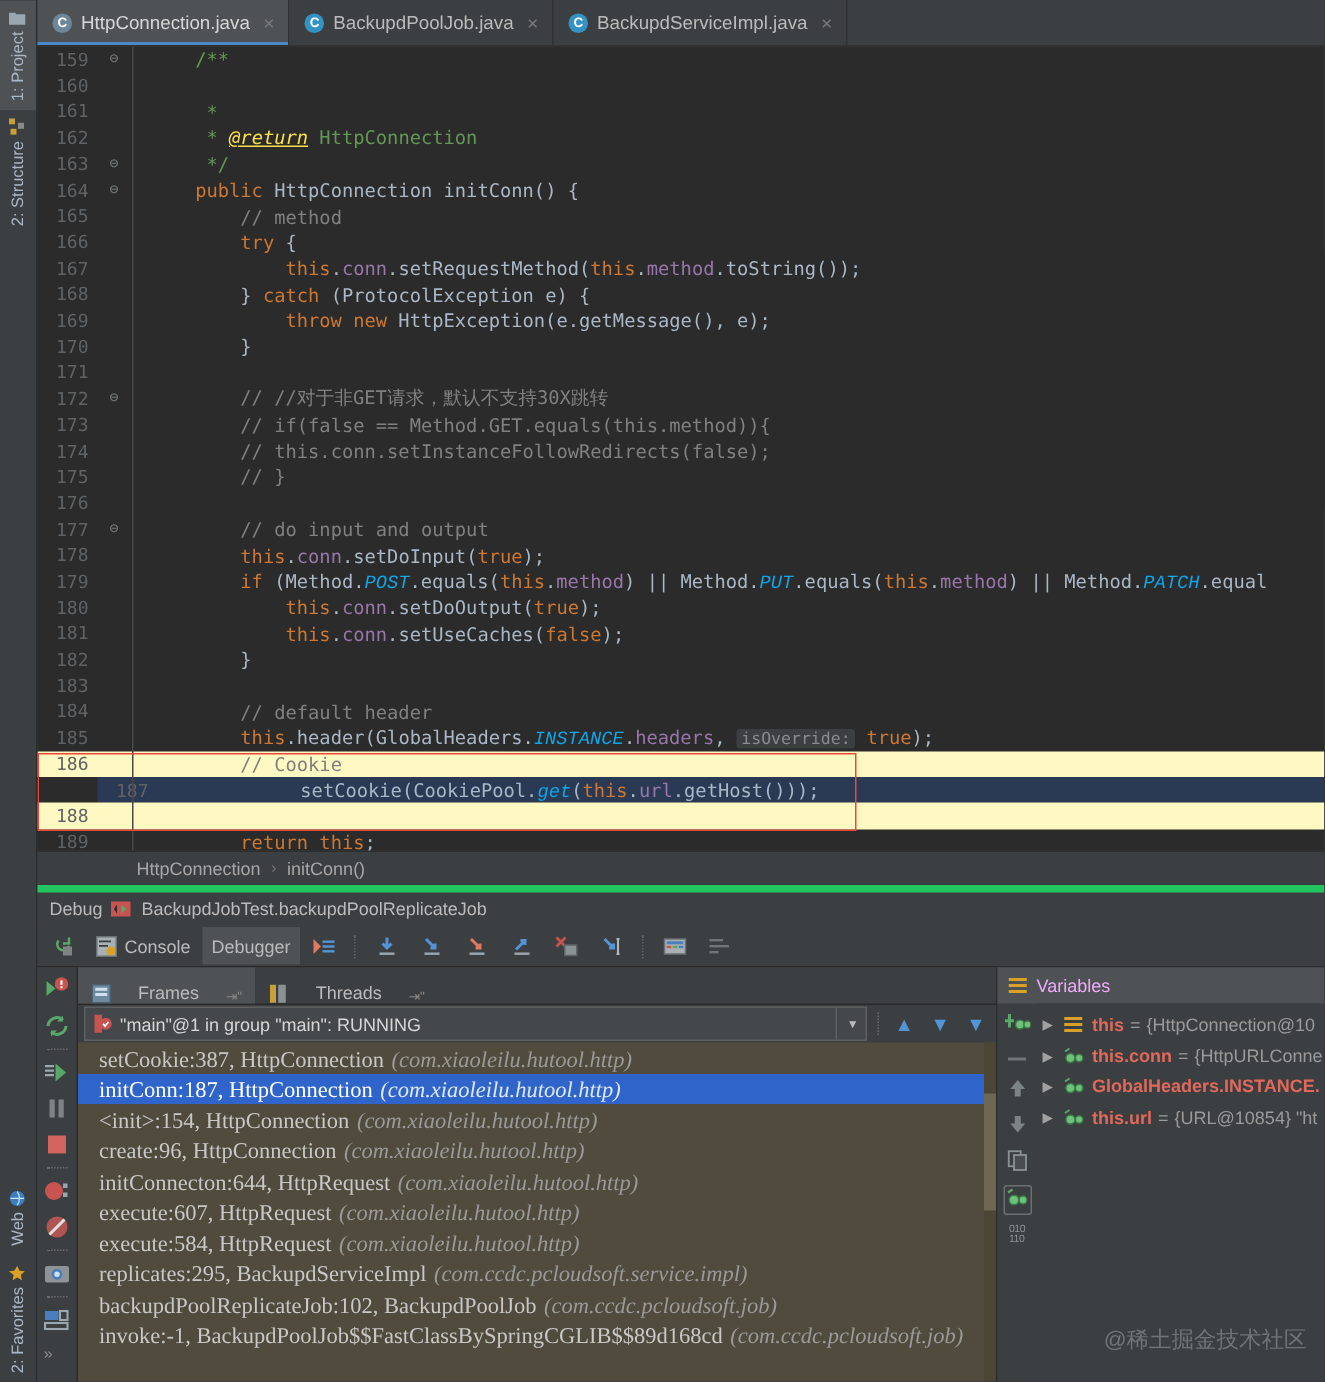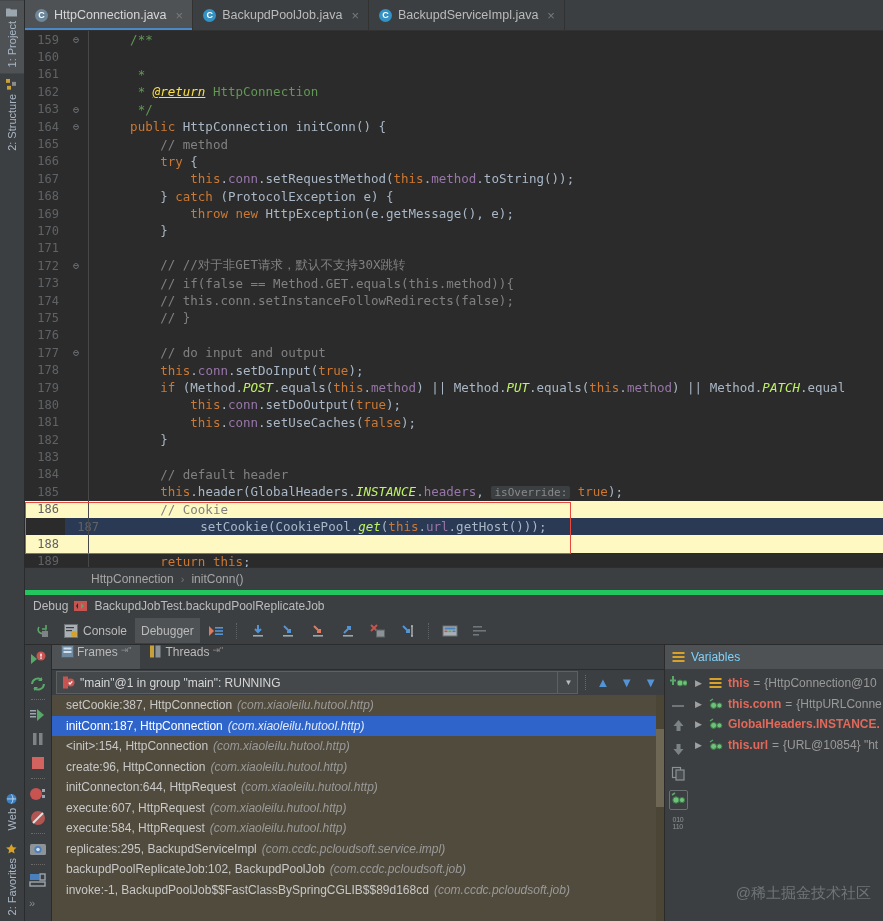--- a/index.html
+++ b/index.html
@@ -78,21 +78,21 @@
     width:10px;flex:0 0 10px;position:relative;
   }
   .code{flex:1;padding-left:4px;color:#a9b7c6;}
   .row-hl{background:#fef9c3;}
   .row-exec{background:#2a3a54;margin-left:40px;}
   
   .kw{color:#cc7832;}
   .cmt{color:#629755;}
   .cmt2{color:#808080;}
   .fld{color:#9876aa;}
-  .stat{color:#bef264;font-style:italic;}
+  .stat{color:#0ea5e9;font-style:italic;font-family:Liberation Mono, monospace;}
   .anno{color:#fde047;font-style:italic;text-decoration:underline;}
   .typ{color:#a9b7c6;}
   .hint{
     background:#3b3f41;color:#8a8a8a;border-radius:2px;
     padding:0 3px;font-size:11px;font-style:normal;
   }
   .vline{
     position:absolute;left:63px;top:0;bottom:0;width:1px;background:#484848;
   }
   
@@ -140,21 +140,21 @@
   .rail-ico{width:18px;height:18px;margin:2px 0;}
   .rail-dots{width:14px;border-top:1px dotted #6a6a6a;margin:2px 0;}
 
   .frames-col{flex:1;display:flex;flex-direction:column;min-width:0;
               border-right:1px solid #2b2b2b;}
 
   .panel-tabs{
     height:24px;background:#3c3f41;display:flex;align-items:stretch;
     border-bottom:1px solid #2b2b2b;
   }
-  .ptab{display:flex;align-items:flex-start;gap:3px;padding:0 9px;font-size:12px;
+  .ptab{display:flex;align-items:flex-end;gap:18px;padding:0 9px;font-size:12px;
         color:#bbbbbb;cursor:default;white-space:nowrap;}
   .ptab.active{background:#4e5254;}
   .pin{font-size:9px;color:#8a8a8a;}
 
   .thread-row{
     height:25px;display:flex;align-items:center;gap:5px;padding:0 4px;
     background:#3c3f41;
   }
   .thread-combo{
     flex:1;height:21px;background:#45484a;border:1px solid #5e6060;
@@ -162,36 +162,36 @@
     color:#d6d6d6;min-width:0;overflow:hidden;white-space:nowrap;
   }
   .combo-arrow{margin-left:auto;color:#bbbbbb;font-size:8px;
                border-left:1px solid #5e6060;padding-left:6px;height:100%;
                display:flex;align-items:center;}
   .tr-dots{border-left:1px dotted #6a6a6a;height:15px;margin:0 2px;}
   .arr{font-size:13px;color:#5394d6;padding:0 3px;}
 
   .frames-list{flex:1;background:#514b3d;overflow:hidden;position:relative;}
   .frame{
-    height:20.5px;display:flex;align-items:center;padding-left:14px;
-    font-size:12px;color:#c8c8c8;white-space:nowrap;overflow:hidden;
+    height:20.5px;display:flex;align-items:flex-end;padding-left:14px;
+    font-size:15px;color:#c8c8c8;white-space:nowrap;overflow:hidden;font-family:Liberation Serif, serif;
   }
   .frame.sel{background:#2f65ca;color:#ffffff;}
   .frame .pkg{color:#9a9a9a;font-style:italic;margin-left:5px;}
   .frame.sel .pkg{color:#dfe8f7;}
   .frame-scroll{
     position:absolute;right:0;top:0;width:8px;bottom:0;background:#4a4535;
   }
   .frame-thumb{position:absolute;right:0;top:34px;width:8px;height:78px;background:#6e6753;}
 
   .vars-col{width:218px;flex:0 0 218px;display:flex;flex-direction:column;
             background:#3c3f41;}
   .vars-head{
     height:24px;display:flex;align-items:center;gap:6px;padding-left:7px;
-    font-size:12px;color:#7dd3fc;background:#4e5254;
+    font-size:12px;color:#f0abfc;background:#4e5254;
   }
   .vars-body{flex:1;display:flex;min-height:0;}
   .vars-rail{width:26px;flex:0 0 26px;display:flex;flex-direction:column;
              align-items:center;padding-top:5px;gap:6px;}
   .vars-list{flex:1;background:#3c3f41;padding-top:4px;overflow:hidden;}
   .var-row{height:20.5px;display:flex;align-items:center;gap:4px;
            font-size:12px;white-space:nowrap;padding-left:4px;}
   .caret{color:#a0a0a0;font-size:9px;width:10px;flex:0 0 10px;}
   .vname{color:#e0695b;font-weight:bold;}
   .veq{color:#9a9a9a;}

